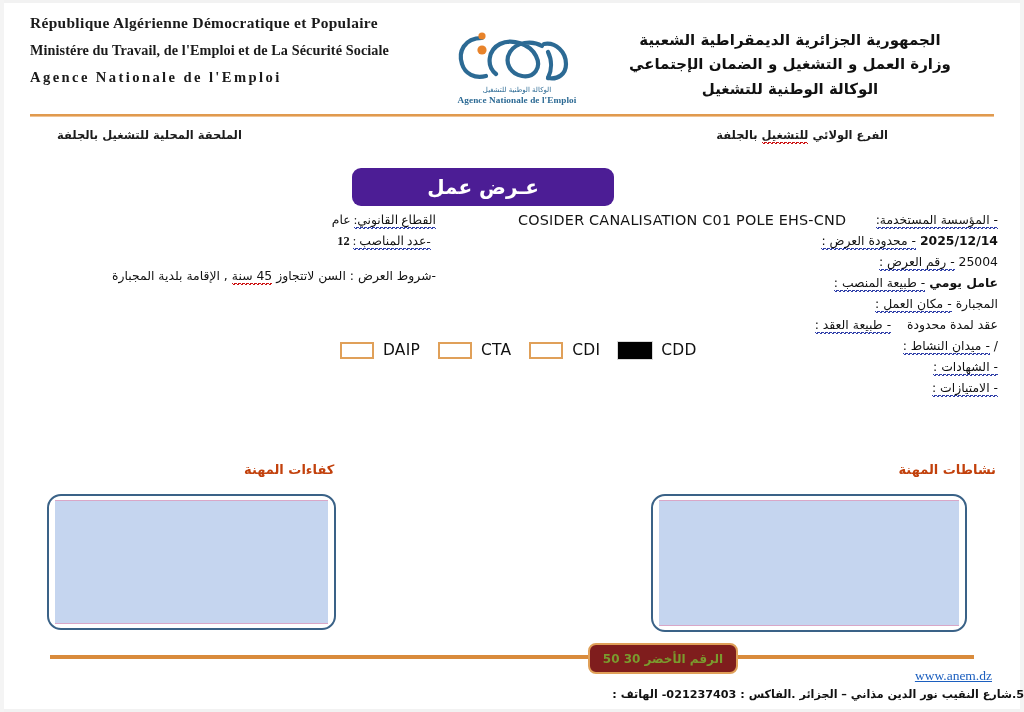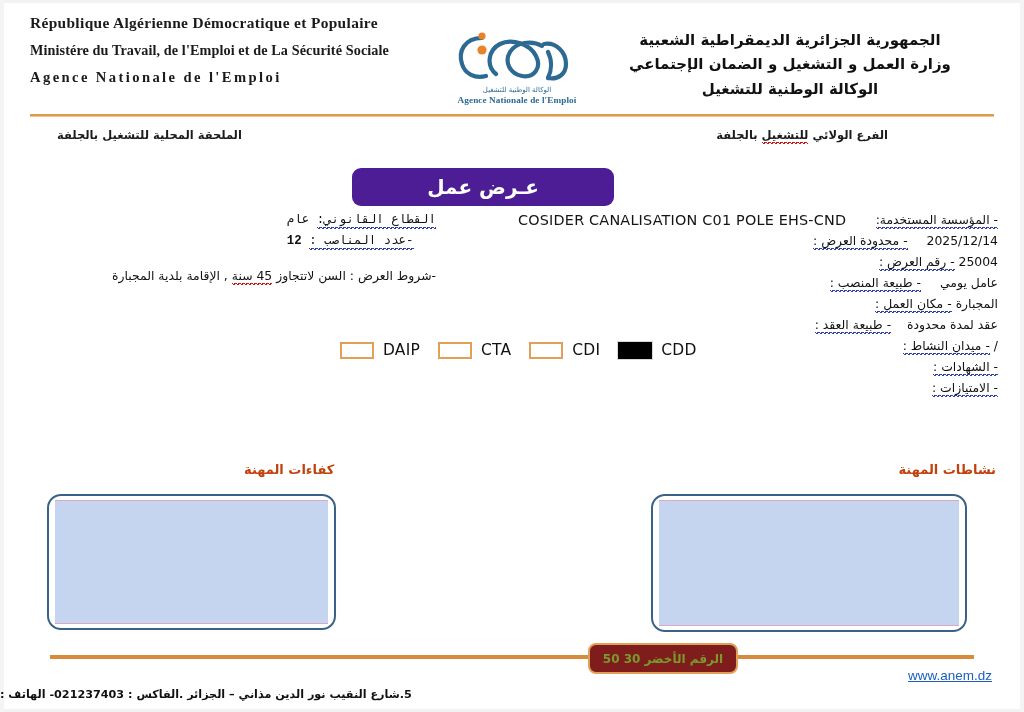--- a/index.html
+++ b/index.html
@@ -191,40 +191,40 @@
     text-align: right;
     font-family: "DejaVu Sans", "Liberation Sans", sans-serif;
     font-size: 12.4px;
     color: #111;
   }
   .info-right .row {
     height: 21px;
     line-height: 21px;
     white-space: nowrap;
   }
-  .info-right .val-bold { font-weight: normal; margin-left: 15px; }
+  .info-right .val-bold { font-weight: bold; }
 
   .company-name {
     position: absolute;
     left: 518px;
     top: 212px;
     font-family: "DejaVu Sans", "Liberation Sans", sans-serif;
     font-size: 14.4px;
     color: #141414;
     letter-spacing: 0.2px;
     white-space: nowrap;
   }
 
   .info-left {
     position: absolute;
     right: 588px;
     top: 210px;
     direction: rtl;
-    text-align: left;
-    font-family: Liberation Mono, monospace;
+    text-align: center;
+    font-family: Liberation Serif, serif;
     font-size: 12.4px;
     color: #111;
   }
   .info-left .row {
     height: 21px;
     line-height: 21px;
     white-space: nowrap;
   }
   .info-left .val-bold { font-weight: bold; }
 
@@ -338,31 +338,31 @@
     font-family: "DejaVu Sans", "Liberation Sans", sans-serif;
     font-weight: bold;
     font-size: 12px;
     color: #7a9a2e;
     letter-spacing: 0.4px;
   }
   .site-link {
     position: absolute;
     right: 32px;
     top: 668px;
-    font-family: Liberation Sans, sans-serif;
+    font-family: Liberation Serif, serif;
     font-size: 13.5px;
     color: #1c5fbf;
     text-decoration: underline;
     white-space: nowrap;
   }
   .footer-address {
     position: absolute;
     left: 0; right: 0;
     top: 688px;
-    text-align: left;
+    text-align: right;
     direction: rtl;
     font-family: "DejaVu Sans", "Liberation Sans", sans-serif;
     font-weight: bold;
     font-size: 11.2px;
     color: #111;
     white-space: nowrap;
   }
 </style>
 </head>
 <body>

